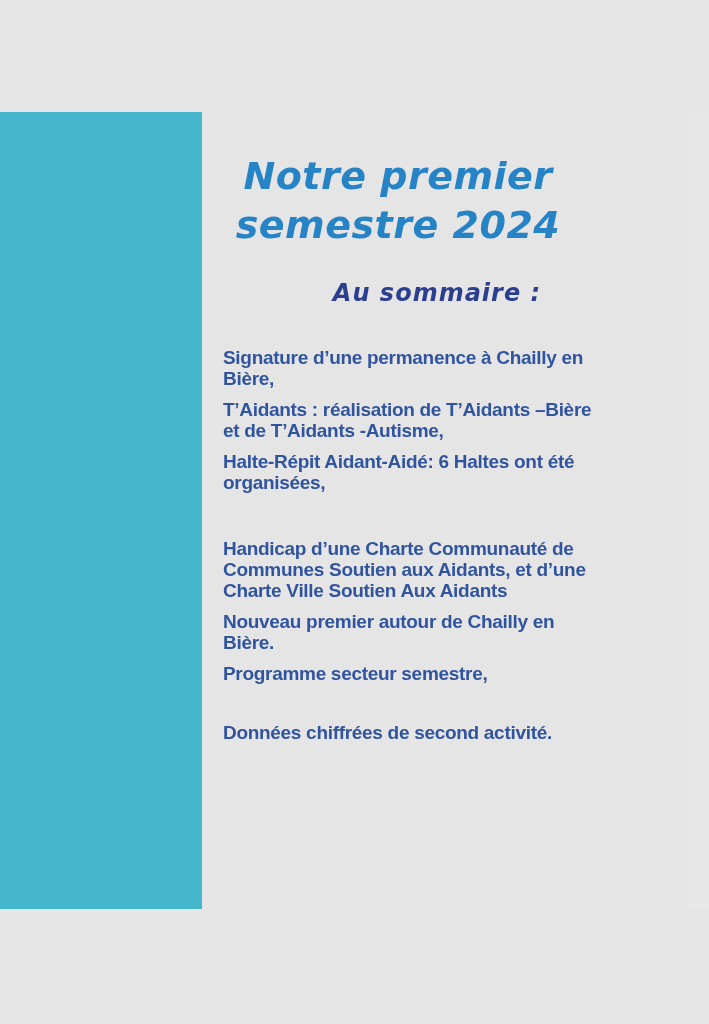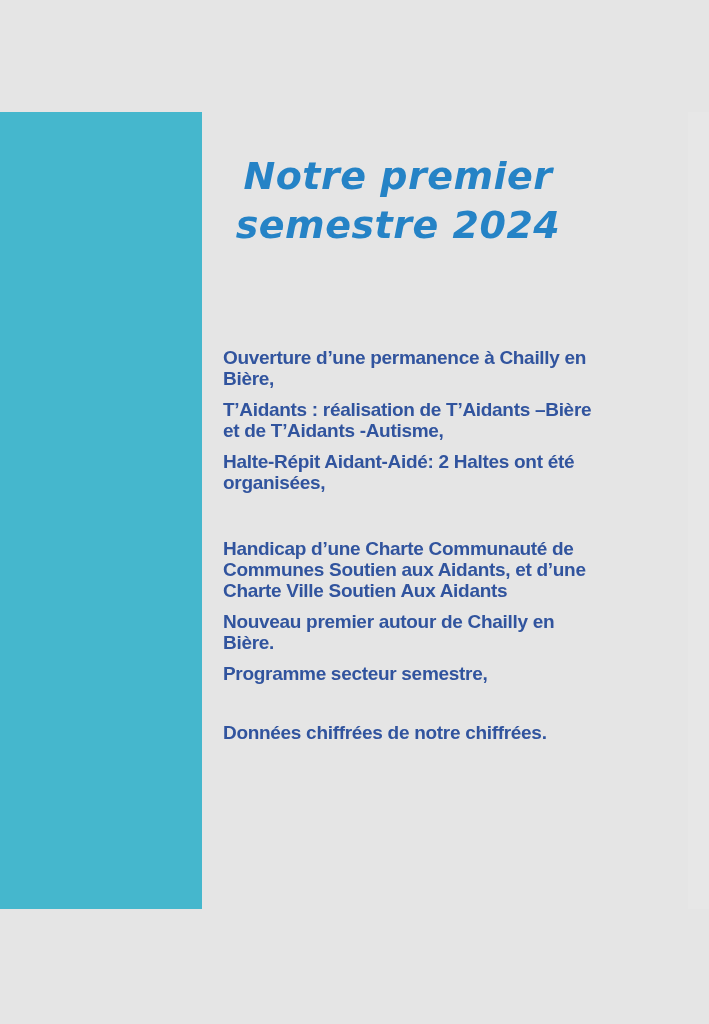--- a/index.html
+++ b/index.html
@@ -84,29 +84,30 @@
 </head>
 <body>
 
 <div class="page">
   <div class="teal-band"></div>
   <div class="gray-band"></div>
 
   <h1 class="title">Notre premier
 semestre 2024</h1>
 
+  <h2 class="sommaire">Au sommaire :</h2>
 
   <div class="content">
-    <p>Ouverture d’une permanence à Chailly en
+    <p>Signature d’une permanence à Chailly en
 Bière,</p>
     <p>T’Aidants : réalisation de T’Aidants –Bière
 et de T’Aidants -Autisme,</p>
-    <p>Halte-Répit Aidant-Aidé: 2 Haltes ont été
+    <p>Halte-Répit Aidant-Aidé: 6 Haltes ont été
 organisées,</p>
     <p class="gap-xl"> Handicap d’une Charte Communauté de
 Communes Soutien aux Aidants, et d’une
 Charte Ville Soutien Aux Aidants</p>
     <p>Nouveau premier autour de Chailly en
 Bière.</p>
     <p>Programme secteur semestre,</p>
-    <p class="gap-lg">Données chiffrées de notre  chiffrées.</p>
+    <p class="gap-lg">Données chiffrées de second  activité.</p>
   </div>
 </div>
 
 </body></html>

